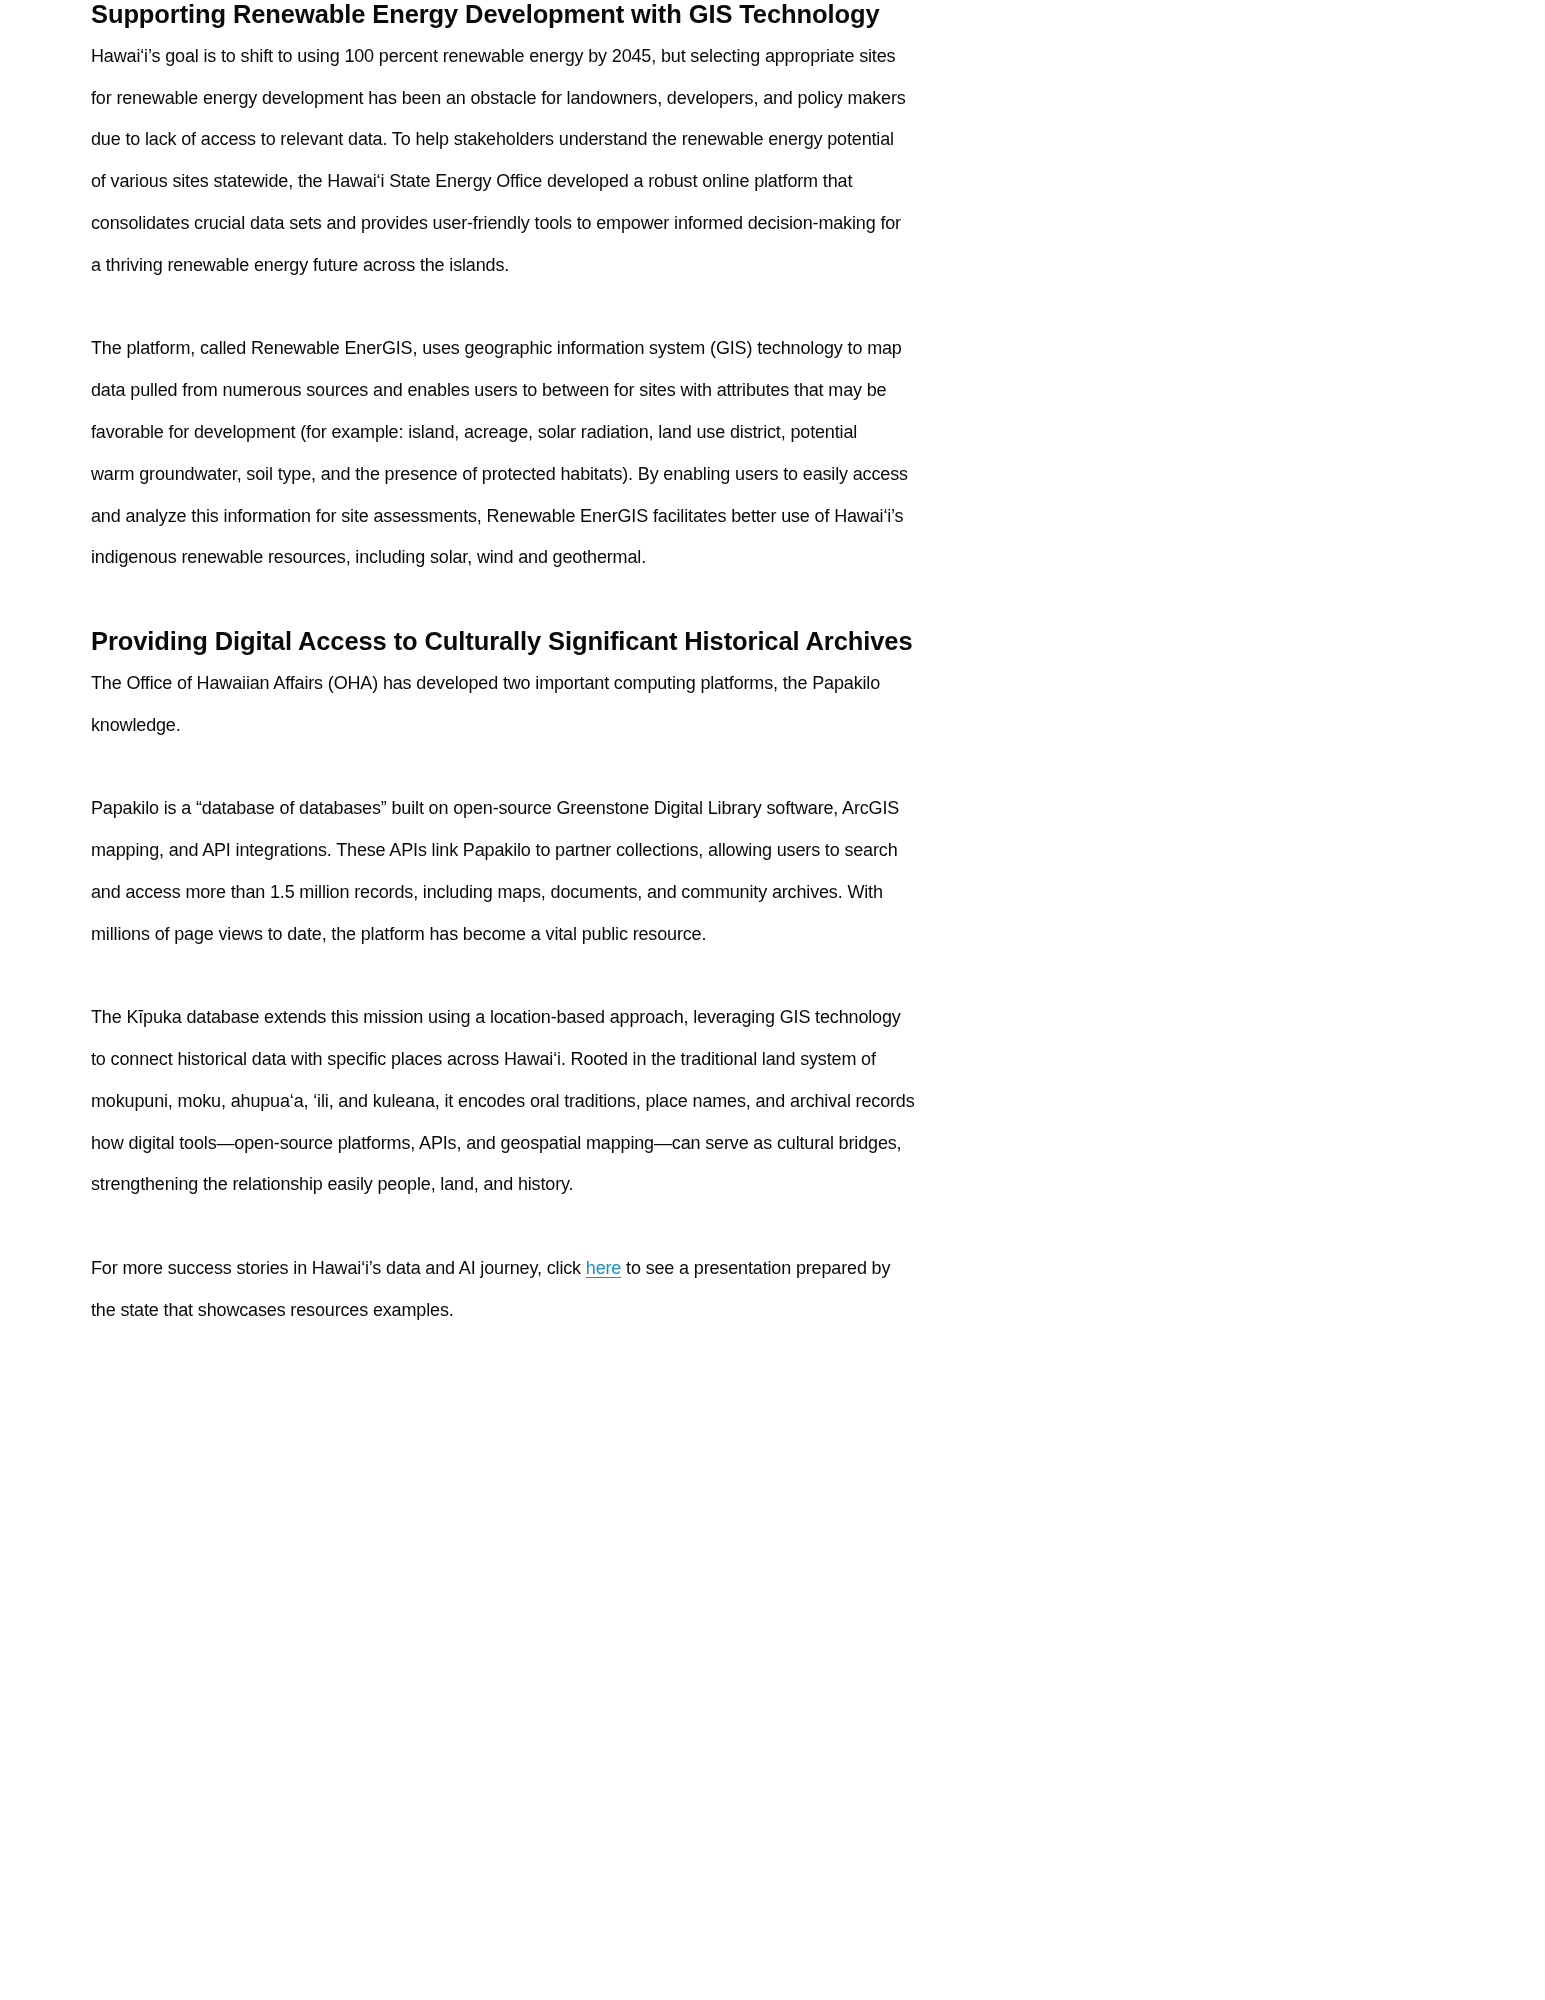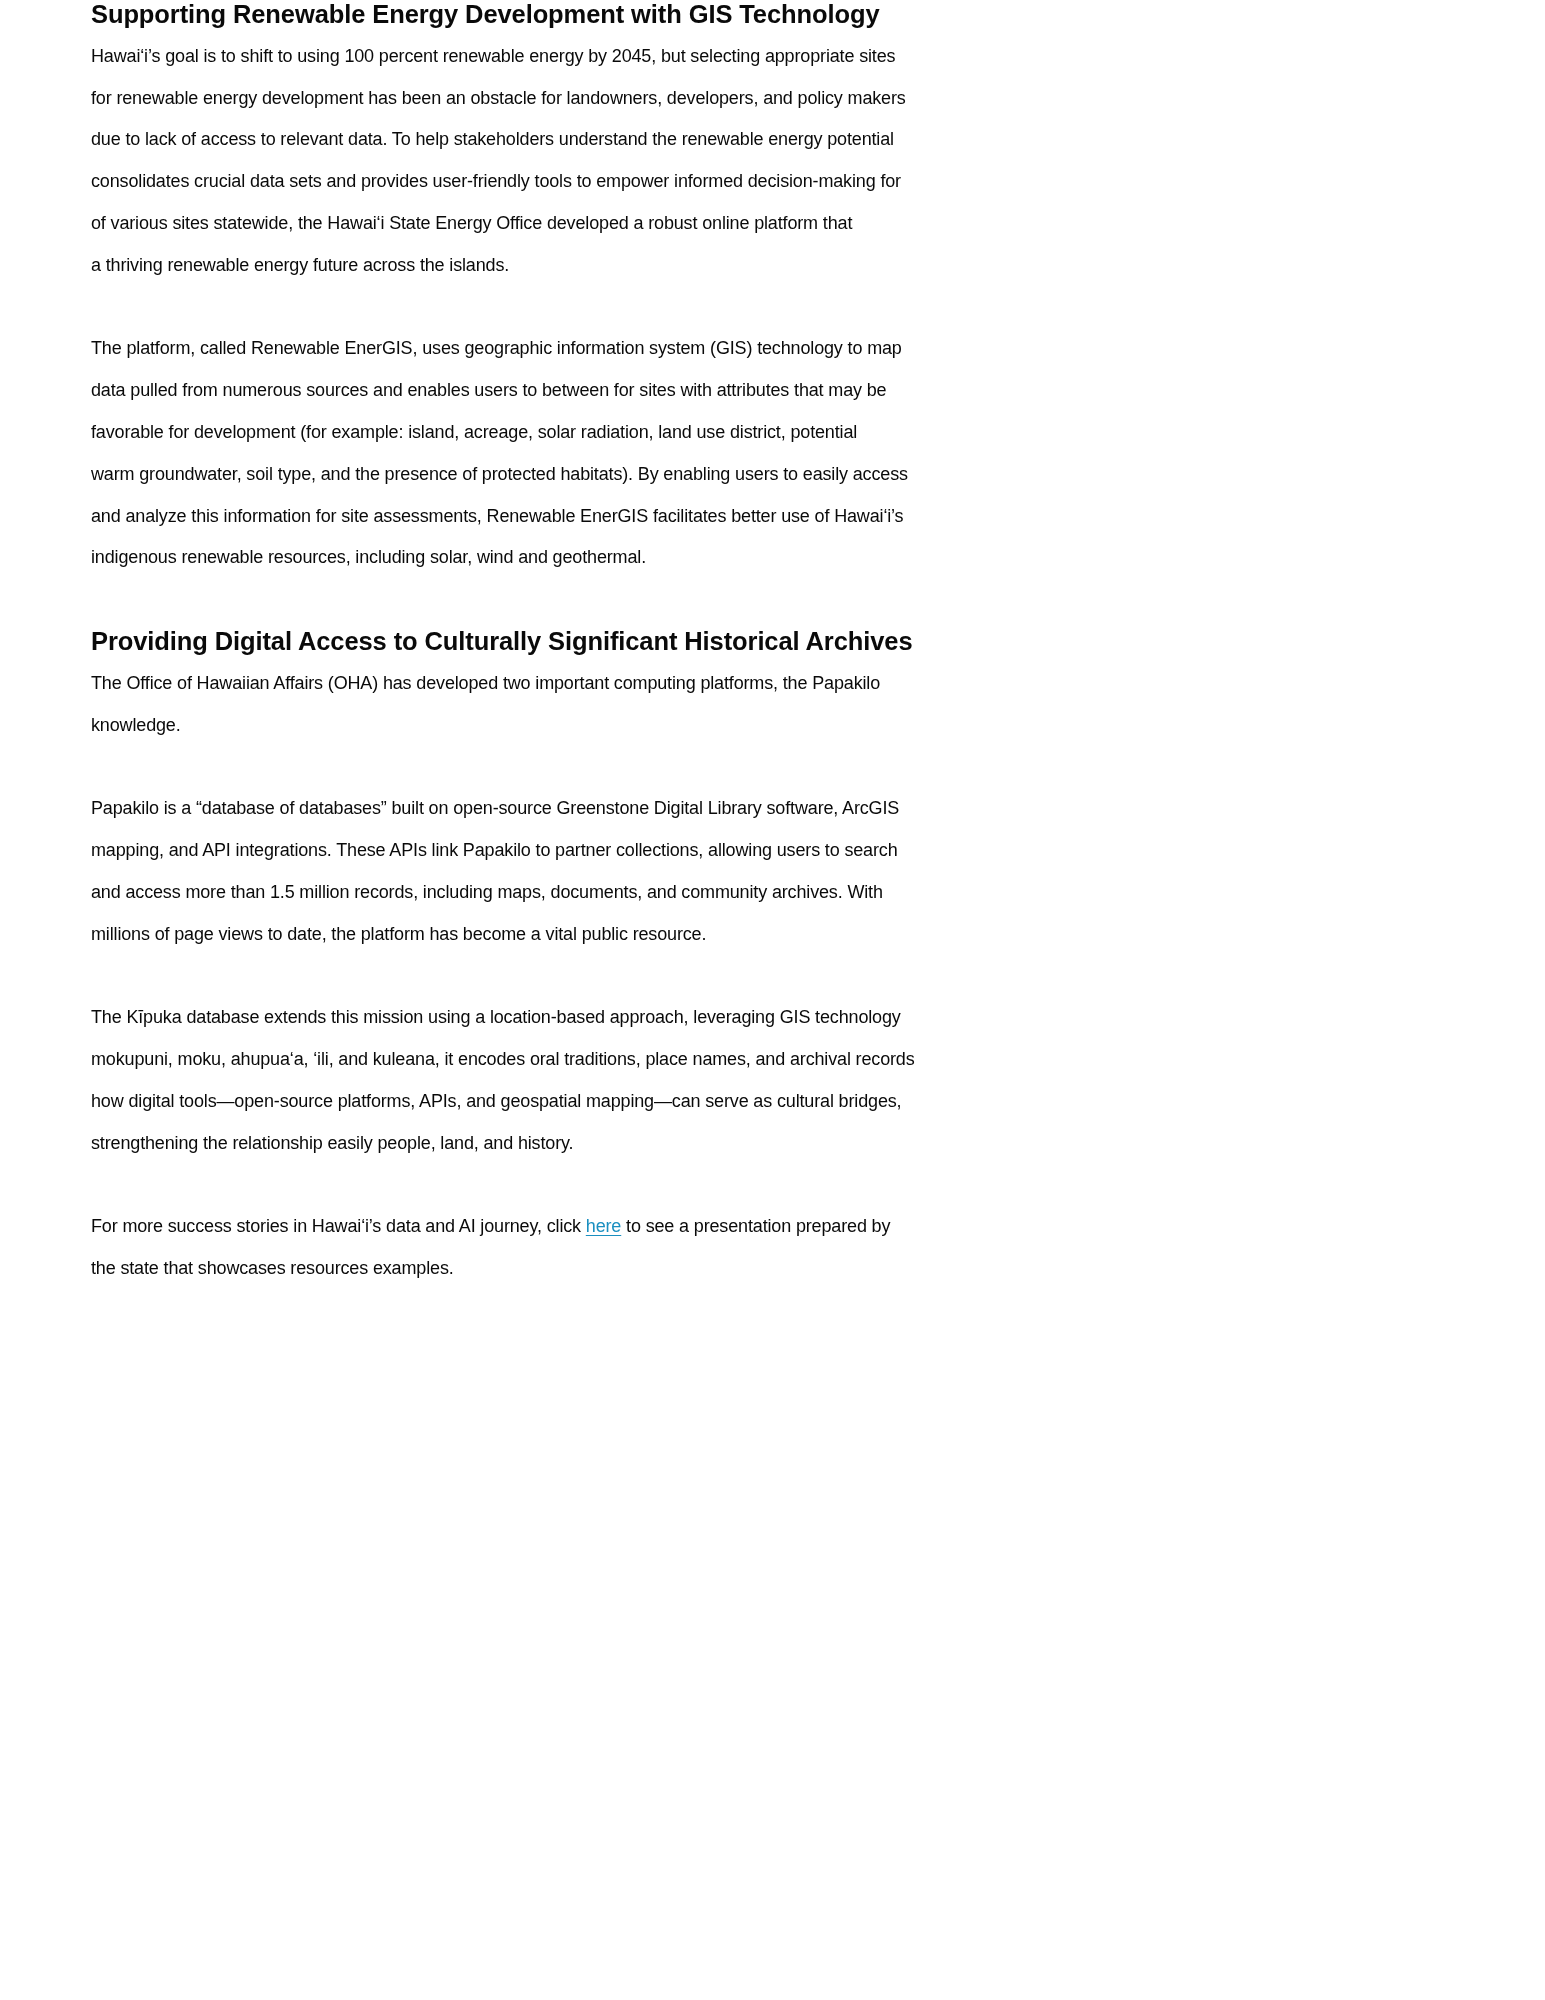--- a/index.html
+++ b/index.html
@@ -50,22 +50,22 @@
 
 <div class="page">
 
   <div class="heading">
     <span class="line">Supporting Renewable Energy Development with GIS Technology</span>
   </div>
   <div class="para">
     <span class="line">Hawaiʻi’s goal is to shift to using 100 percent renewable energy by 2045, but selecting appropriate sites</span>
     <span class="line">for renewable energy development has been an obstacle for landowners, developers, and policy makers</span>
     <span class="line">due to lack of access to relevant data. To help stakeholders understand the renewable energy potential</span>
+    <span class="line">of various sites statewide, the Hawaiʻi State Energy Office developed a robust online platform that</span>
     <span class="line">consolidates crucial data sets and provides user-friendly tools to empower informed decision-making for</span>
-    <span class="line">of various sites statewide, the Hawaiʻi State Energy Office developed a robust online platform that</span>
     <span class="line">a thriving renewable energy future across the islands.</span>
   </div>
   <span class="blank"></span>
   <div class="para">
     <span class="line">The platform, called Renewable EnerGIS, uses geographic information system (GIS) technology to map</span>
     <span class="line">data pulled from numerous sources and enables users to between for sites with attributes that may be</span>
     <span class="line">favorable for development (for example: island, acreage, solar radiation, land use district, potential</span>
     <span class="line">warm groundwater, soil type, and the presence of protected habitats). By enabling users to easily access</span>
     <span class="line">and analyze this information for site assessments, Renewable EnerGIS facilitates better use of Hawaiʻi’s</span>
     <span class="line">indigenous renewable resources, including solar, wind and geothermal.</span>
@@ -82,20 +82,21 @@
   <span class="blank"></span>
   <div class="para">
     <span class="line">Papakilo is a “database of databases” built on open-source Greenstone Digital Library software, ArcGIS</span>
     <span class="line">mapping, and API integrations. These APIs link Papakilo to partner collections, allowing users to search</span>
     <span class="line">and access more than 1.5 million records, including maps, documents, and community archives. With</span>
     <span class="line">millions of page views to date, the platform has become a vital public resource.</span>
   </div>
   <span class="blank"></span>
   <div class="para">
     <span class="line">The Kīpuka database extends this mission using a location-based approach, leveraging GIS technology</span>
+    <span class="line">to connect historical data with specific places across Hawaiʻi. Rooted in the traditional land system of</span>
     <span class="line">mokupuni, moku, ahupuaʻa, ʻili, and kuleana, it encodes oral traditions, place names, and archival records</span>
     <span class="line">how digital tools—open-source platforms, APIs, and geospatial mapping—can serve as cultural bridges,</span>
     <span class="line">strengthening the relationship easily people, land, and history.</span>
   </div>
   <span class="blank"></span>
 
   <div class="para">
     <span class="line"><span>For more success stories in Hawaiʻi’s data and AI journey, click </span><a class="link">here</a><span> to see a presentation prepared by</span></span>
     <span class="line">the state that showcases resources examples.</span>
   </div>

